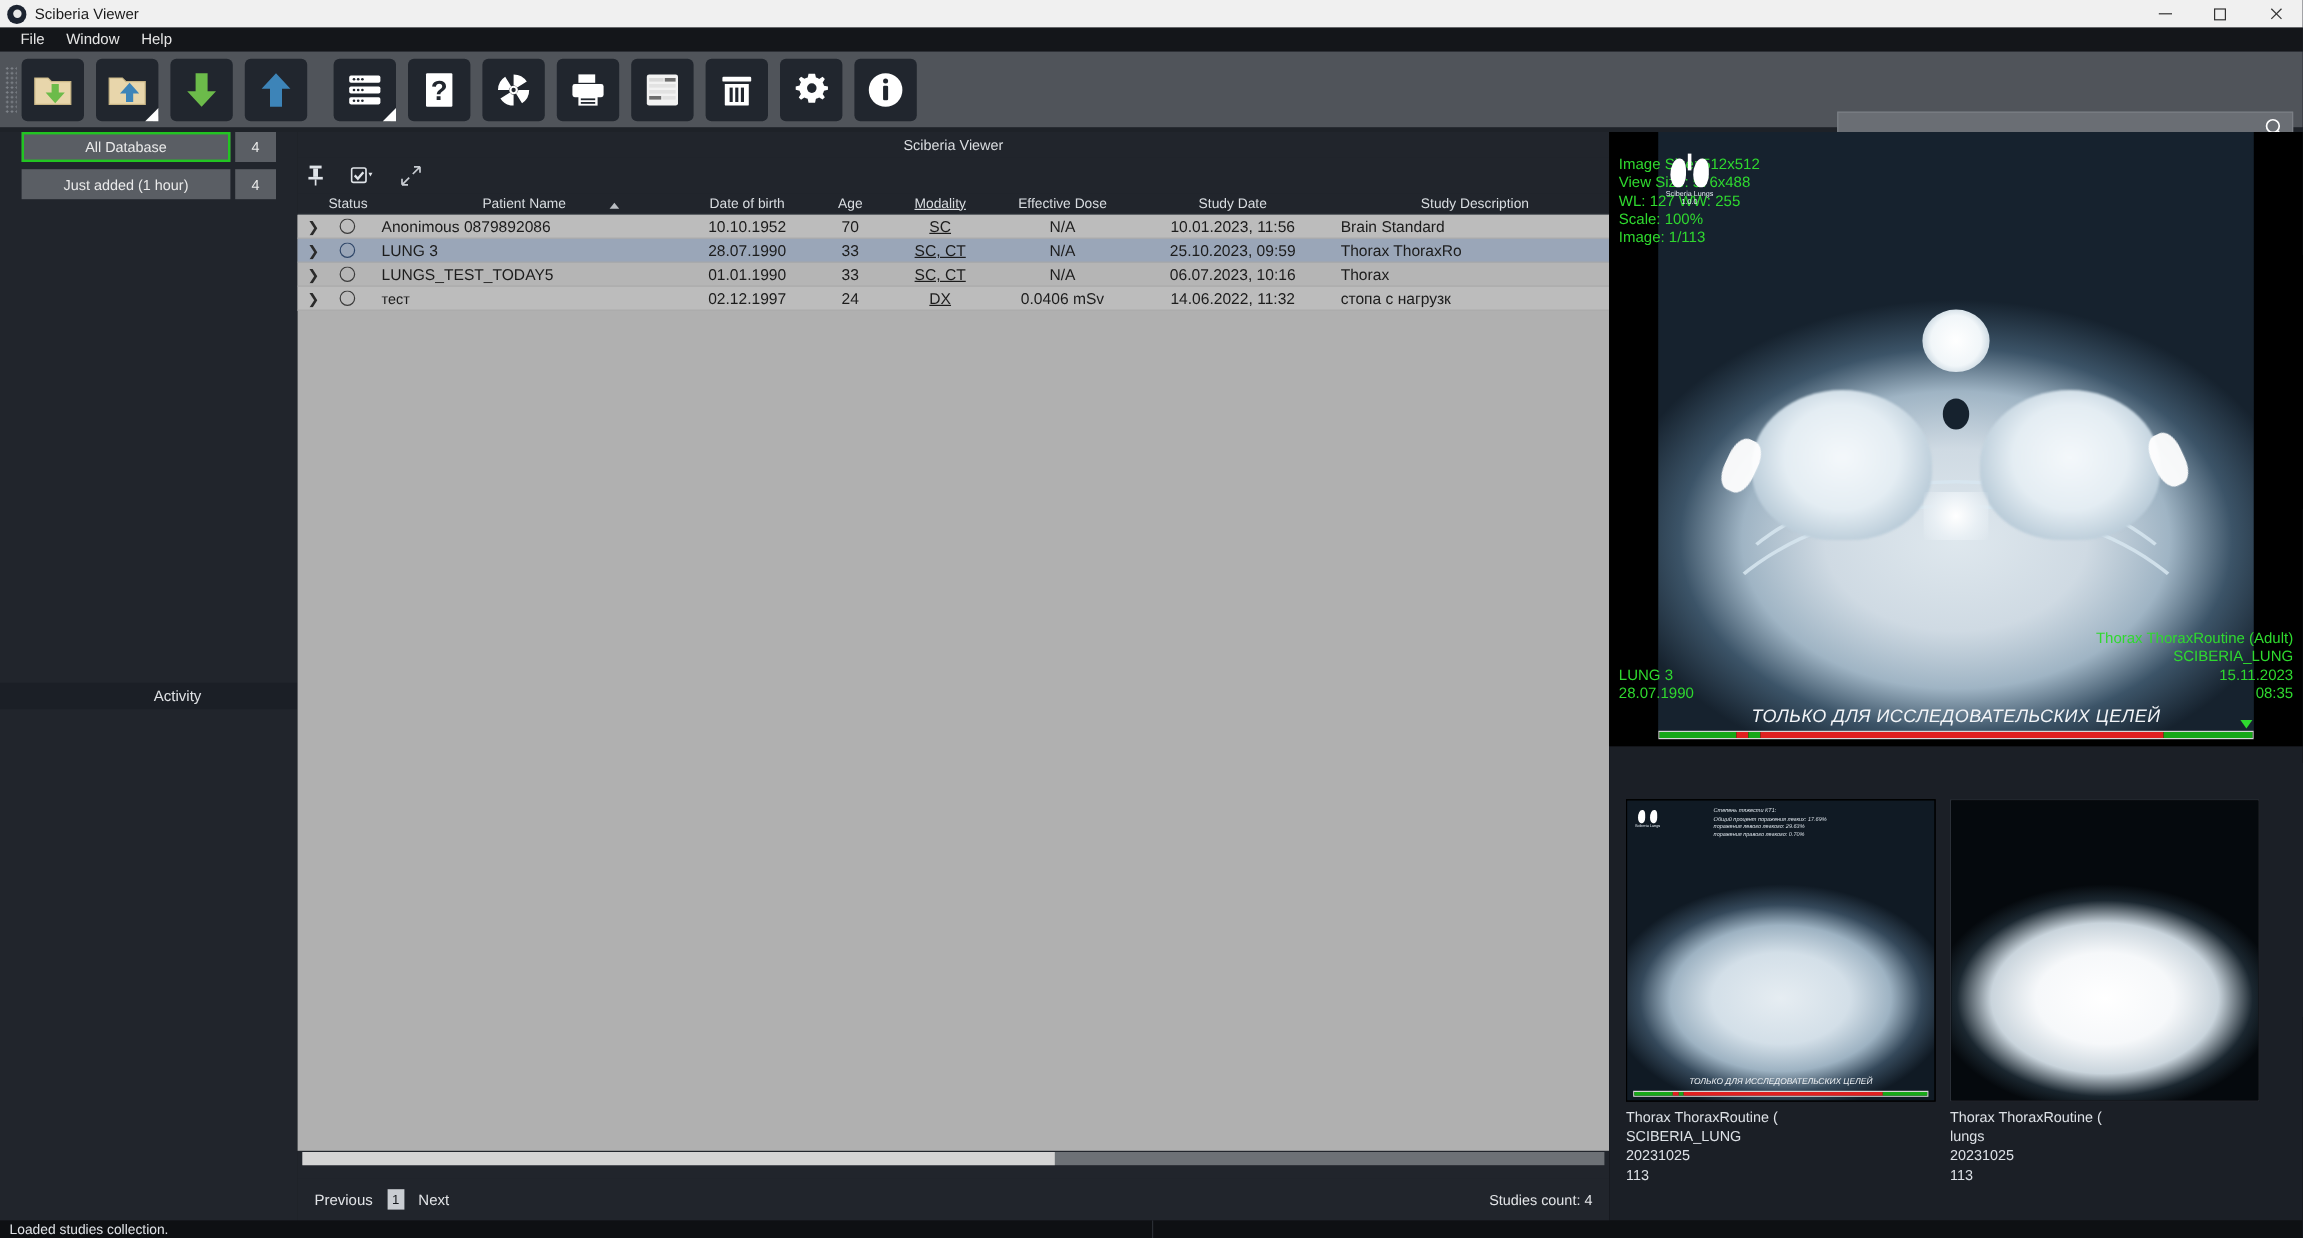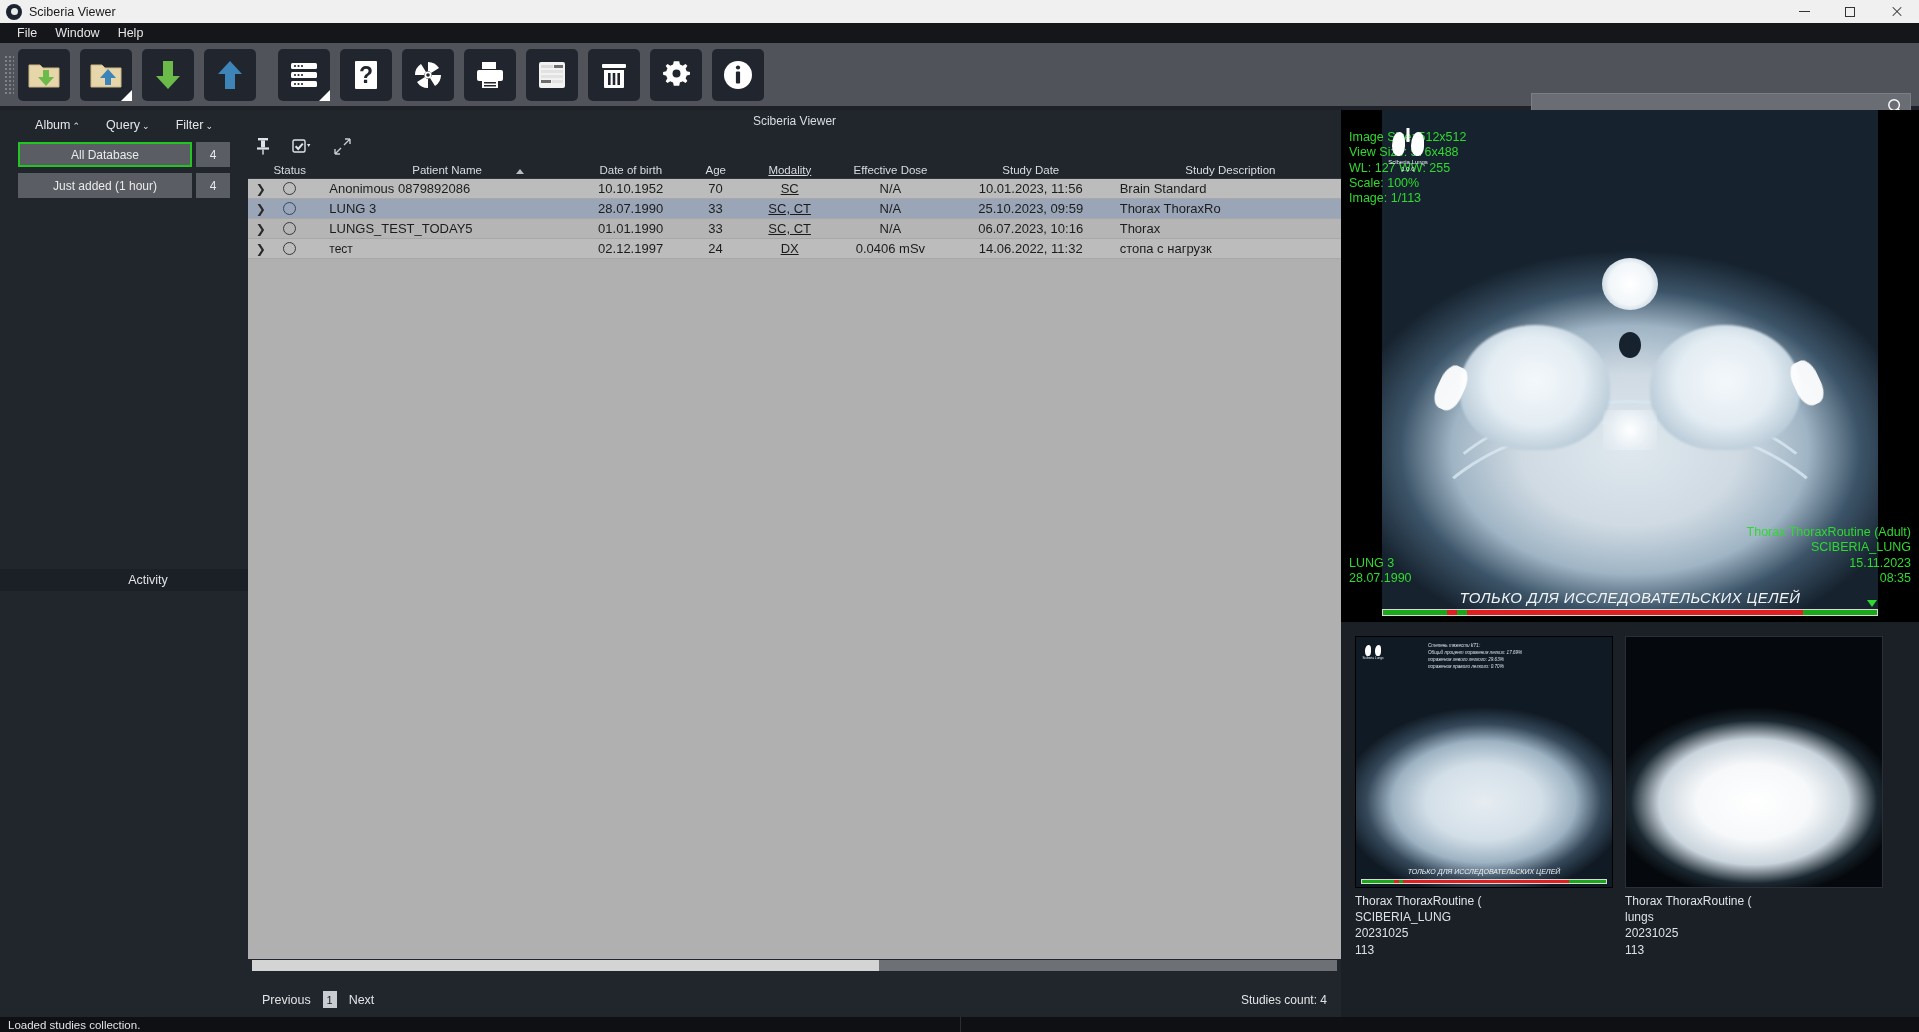--- a/index.html
+++ b/index.html
@@ -151,21 +151,21 @@
   .grid-row {
     display: flex; height: 20px; align-items: center;
     font-size: 13px; color: #1c1c1c; background: #bcbcbc;
     border-bottom: 1px solid #a8a8a8;
   }
   .grid-row.alt { background: #b5b5b5; }
   .grid-row.selected { background: #9aa6b8; }
   .grid-row .cell { text-align: center; overflow: hidden; white-space: nowrap; }
   .cell.c-exp { width: 26px; text-align: center; color: #2b2b2b; font-size: 12px; }
   .cell.c-stat { width: 32px; display: flex; align-items: center; justify-content: center; }
-  .cell.c-name { width: 262px; text-align: left; padding-left: 12px; margin-left: 12px; }
+  .cell.c-name { width: 262px; text-align: left; padding-left: 12px; }
   .cell.c-dob { width: 110px; }
   .cell.c-age { width: 62px; }
   .cell.c-mod { width: 88px; text-decoration: underline; }
   .cell.c-dose { width: 116px; }
   .cell.c-date { width: 168px; }
   .cell.c-desc { width: 230px; text-align: left; padding-left: 6px; }
   .status-circle {
     width: 13px; height: 13px; border-radius: 50%; border: 1.5px solid #3a3a3a;
   }
   .grid-row.selected .status-circle { border-color: #2f4668; }
@@ -284,21 +284,21 @@
   .sevbar i { display: block; height: 100%; }
   .play-caret {
     position: absolute; right: 42px; bottom: 15px; width: 0; height: 0;
     border-left: 5px solid transparent; border-right: 5px solid transparent;
     border-top: 7px solid #2fd92f;
   }
 
   
   .thumb-strip {
     position: absolute; left: 0; top: 512px; width: 578px; height: 395px;
-    background: #1b1f26; display: flex; gap: 12px; padding: 14px 0 0 14px;
+    background: #1b1f26; display: flex; gap: 12px; padding: 14px 0 0 14px; align-items: center;
   }
   .thumb-card { width: 258px; }
   .thumb-img {
     width: 258px; height: 252px; background: #000; position: relative;
     overflow: hidden; border: 1px solid #000;
   }
   .thumb-img.b { border: 1px solid #2a2f37; }
   .thumb-ct {
     position: absolute; inset: 0;
     background:
@@ -499,31 +499,20 @@
       <span>All</span>
       <span class="sf-spin">
         <span>◀</span>
         <span>▶</span>
       </span>
     </div>
   </div>
 </div>
 
 <div class="sidebar">
-  <div class="sb-tabs">
-    <div class="sb-tab">
-      <span>Album</span><span class="caret">⌃</span>
-    </div>
-    <div class="sb-tab">
-      <span>Query</span><span class="caret">⌄</span>
-    </div>
-    <div class="sb-tab">
-      <span>Filter</span><span class="caret">⌄</span>
-    </div>
-  </div>
 
   <div class="album-row selected">
     <div class="album-name">All Database</div>
     <div class="album-count">4</div>
   </div>
   <div class="album-row">
     <div class="album-name">Just added (1 hour)</div>
     <div class="album-count">4</div>
   </div>
 

